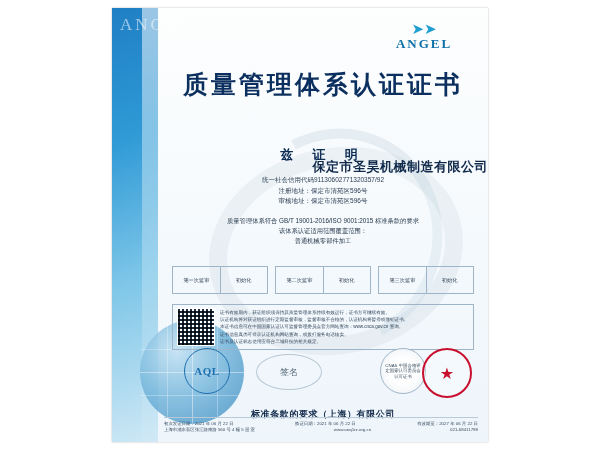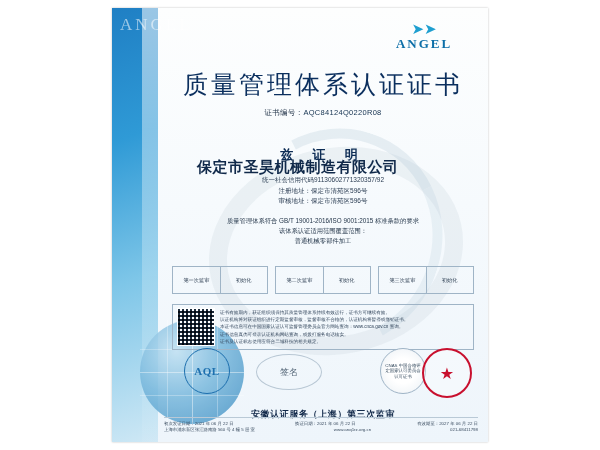--- a/index.html
+++ b/index.html
@@ -142,21 +142,21 @@
   }
 
   
   .title {
     position: absolute;
     left: 46px;
     right: 0;
     top: 60px;
     text-align: center;
     font-size: 25px;
-    font-weight: normal;
+    font-weight: bold;
     letter-spacing: 3px;
     color: #0b2f5e;
     font-family: "Liberation Serif", serif;
   }
 
   .cert-no {
     position: absolute;
     left: 46px;
     right: 0;
     top: 100px;
@@ -178,22 +178,22 @@
     letter-spacing: 8px;
     color: #0e2d55;
     font-family: "Liberation Serif", serif;
   }
 
   .company {
     position: absolute;
     left: 46px;
     right: 0;
     top: 150px;
-    text-align: left;
-    font-size: 15px;
+    text-align: right;
+    font-size: 13px;
     font-weight: bold;
     color: #10294a;
     letter-spacing: 0.5px;
     padding-left: 39px;
   }
 
   .info-lines {
     position: absolute;
     left: 46px;
     right: 0;
@@ -400,23 +400,20 @@
       <div class="par p3"></div>
     </div>
 
     <div class="logo">
       <div class="bird">➤➤</div>
       <div class="logo-text">ANGEL</div>
     </div>
 
     <div class="title">质量管理体系认证证书</div>
 
-    <div class="cert-no">
-      <span>证书编号：</span><span class="value">AQC84124Q0220R08</span>
-    </div>
 
     <div class="zizheng">兹 证 明</div>
 
     <div class="company">保定市圣昊机械制造有限公司</div>
 
     <div class="info-lines">
       <div>统一社会信用代码91130602771320357/92</div>
       <div>注册地址：保定市清苑区596号</div>
       <div>审核地址：保定市清苑区596号</div>
     </div>
@@ -456,21 +453,21 @@
       </div>
     </div>
 
     <div class="seals">
       <div class="seal-aql">AQL</div>
       <div class="seal-oval">签名</div>
       <div class="seal-cnas">CNAS 中国合格评定国家认可委员会 认可证书</div>
       <div class="seal-red">★</div>
     </div>
 
-    <div class="issuer">安徽认证服务（上海）第三次监审</div>
+    <div class="issuer">标准条款的要求（上海）有限公司</div>
 
     <div class="footer">
       <div class="footer-row">
         <div>初次发证日期：2021 年 06 月 22 日</div>
         <div class="f-mid">换证日期：2021 年 06 月 22 日</div>
         <div class="f-right">有效期至：2027 年 06 月 22 日</div>
       </div>
       <div class="footer-row">
         <div>上海市浦东新区张江路南路 560 号 4 幢 5 层 室</div>
         <div class="f-mid">www.anq1rz.org.cn</div>

